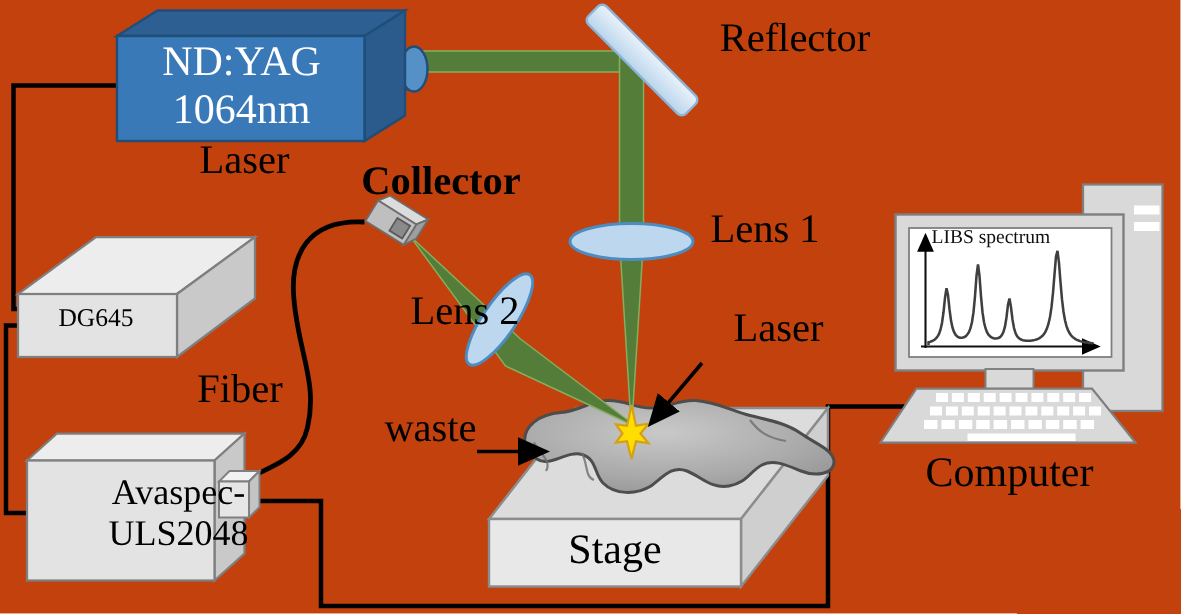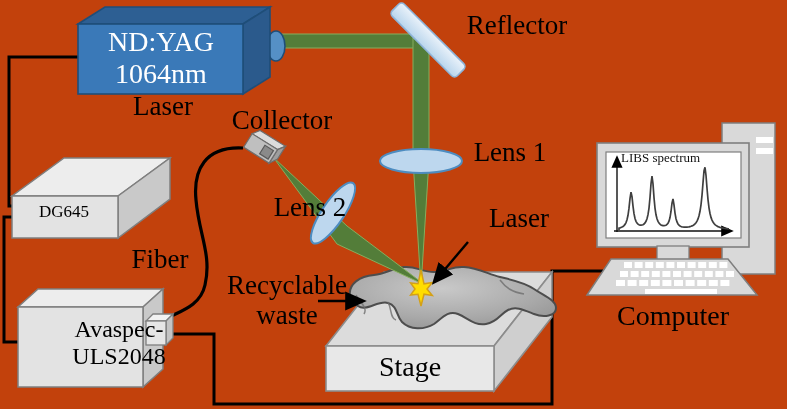--- a/index.html
+++ b/index.html
@@ -159,32 +159,31 @@
 
   <line x1="318" y1="301" x2="362" y2="301" stroke="#000" stroke-width="2.4" marker-end="url(#ah)"></line>
   <line x1="468" y1="242" x2="435" y2="281" stroke="#000" stroke-width="2.4" marker-end="url(#ah)"></line>
 </svg>
 
 <div class="laser-text">
   <div>ND:YAG</div>
   <div>1064nm</div>
 </div>
 <div class="lbl" style="left:93px;top:92px;width:140px;">Laser</div>
-<div class="lbl" style="left:457px;top:11px;width:120px;">Reflector</div>
+<div class="lbl" style="left:470px;top:11px;width:120px;">Reflector</div>
 <div class="lbl" style="left:464px;top:138px;width:92px;">Lens 1</div>
-<div class="lbl" style="left:224px;top:106px;width:116px;">Collector</div>
+<div class="lbl" style="left:236px;top:106px;width:116px;font-weight:bold;">Collector</div>
 <div class="lbl" style="left:224px;top:193px;width:88px;margin-left:42px;">Lens 2</div>
 <div class="lbl" style="left:124px;top:245px;width:72px;">Fiber</div>
 <div class="lbl box" style="left:14px;top:203px;width:100px;">DG645</div>
 <div class="lbl small two-line" style="left:20px;top:316px;width:122px;">
   <div>Avaspec-</div>
   <div>ULS2048</div>
 </div>
 <div class="lbl two-line" style="left:222px;top:270px;width:130px;">
-  <div>Recyclable</div>
   <div>waste</div>
 </div>
 <div class="lbl" style="left:474px;top:204px;width:90px;">Laser</div>
 <div class="lbl" style="left:350px;top:352px;width:120px;font-size:28px;">Stage</div>
 <div class="lbl" style="left:603px;top:301px;width:140px;font-size:28px;">Computer</div>
 <div class="screen-title">LIBS spectrum</div>
 
 </div>
 
 </body></html>

